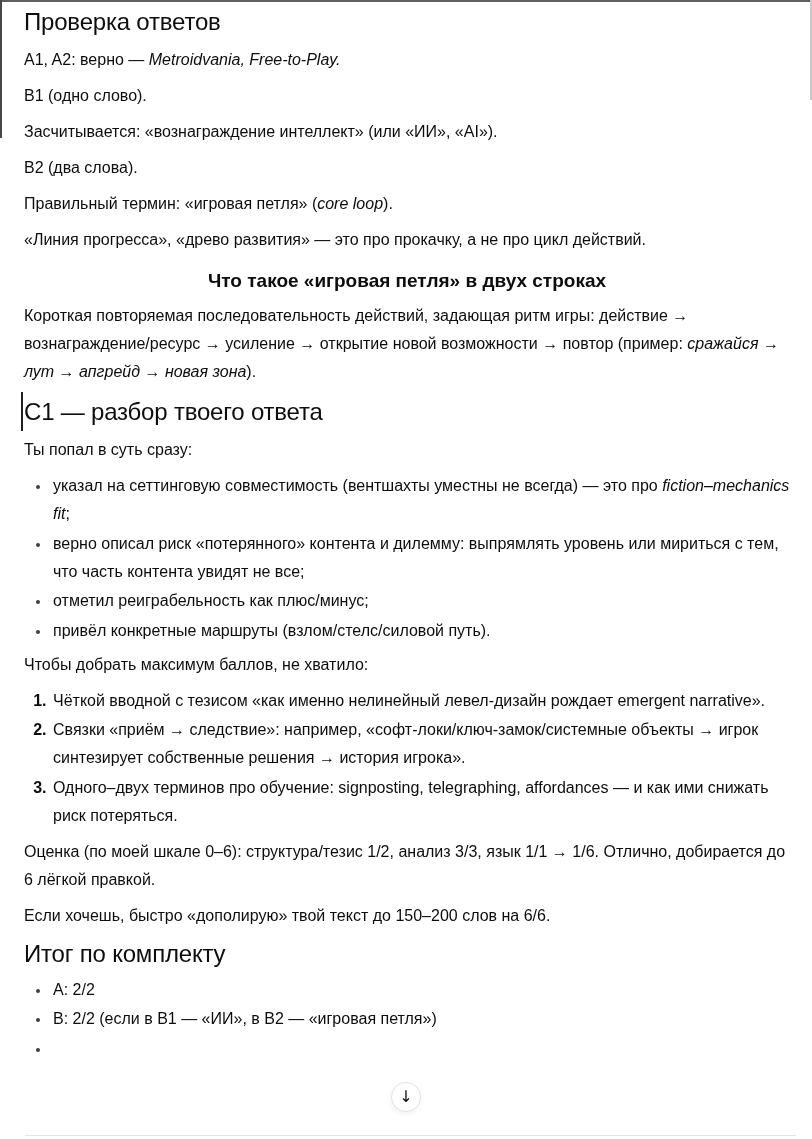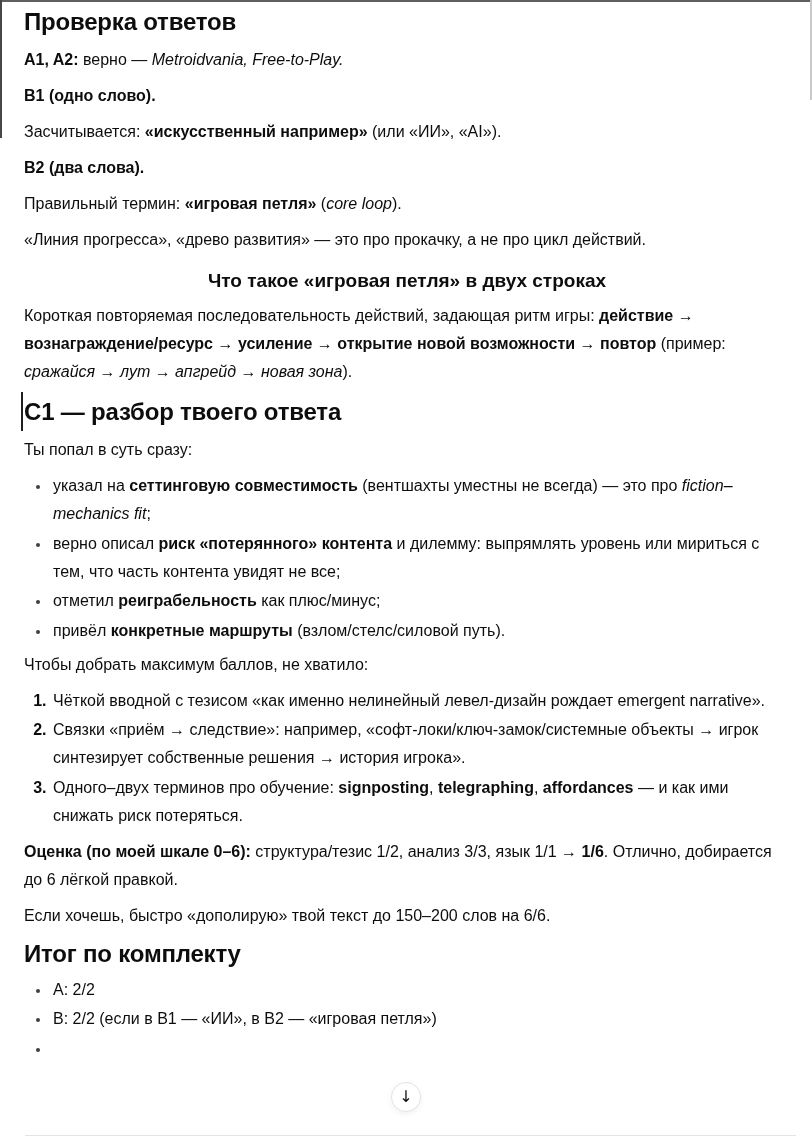--- a/index.html
+++ b/index.html
@@ -11,42 +11,42 @@
     height: 1139px;
     background: #ffffff;
     padding: 6px 22px 0 24px;
     font-family: "Liberation Sans", "DejaVu Sans", sans-serif;
     font-size: 16px;
     line-height: 28px;
     color: #0d0d0d;
     overflow: hidden;
   }
 
-  h2 { font-size: 24px; line-height: 32px; font-weight: 700; margin: 12px 0 8px; letter-spacing: -0.2px; }
+  h2 { font-size: 24px; line-height: 32px; font-weight: 400; margin: 12px 0 8px; letter-spacing: -0.2px; }
   .h-first { margin-top: 0; }
   .h-c1 { margin-top: 10px; position: relative; }
   .h-c1 .caret {
     position: absolute; left: -3px; top: -4px;
     width: 1.5px; height: 39px; background: #1f1f1f;
   }
   .h-final { margin-top: 6px; margin-bottom: 6px; }
   h3 { font-size: 19px; line-height: 26px; font-weight: 700; margin: 14px 0 8px; text-align: center; }
 
   p { margin: 8px 0; }
   .mt-lg { margin-top: 8px; }
   .tight { margin-top: 2px; }
   .mt4 { }
 
   ul, ol { margin: 6px 0; padding-left: 27px; }
   .list-final { margin-top: 4px; margin-bottom: 0; }
   li { margin: 1.5px 0; padding-left: 2px; }
   ul li::marker { color: #3f3f3f; font-size: 13px; }
   ol li::marker { font-weight: 600; }
 
-  strong { font-weight: 700; }
+  strong { font-weight: 400; }
   em { font-style: italic; }
 
   .edge-top   { position: absolute; top: 0; left: 0; width: 100%; height: 2px; background: #5f5f5f; }
   .edge-left  { position: absolute; top: 0; left: 0; width: 2px; height: 138px; background: #474747; }
   .edge-right { position: absolute; top: 0; right: 0; width: 2px; height: 100px; background: #c9c9c9; }
 
   .bottom-divider {
     position: absolute; left: 25px; right: 16px; bottom: 3px;
     height: 1.5px; background: #e4e4e4;
   }
@@ -71,21 +71,21 @@
 
   <div class="edge-top"></div>
   <div class="edge-left"></div>
   <div class="edge-right"></div>
 
   <h2 class="h-first"><span>Проверка ответов</span></h2>
 
   <p><strong>A1, A2:</strong><span> верно — </span><em>Metroidvania, Free-to-Play.</em></p>
 
   <p class="mt-lg"><strong>B1 (одно слово).</strong></p>
-  <p class="tight"><span>Засчитывается: </span><strong>«искусственный например»</strong><span> (или «ИИ», «AI»).</span></p>
+  <p class="tight"><span>Засчитывается: </span><strong>«вознаграждение интеллект»</strong><span> (или «ИИ», «AI»).</span></p>
 
 
   <p><strong>B2 (два слова).</strong></p>
   <p class="tight"><span>Правильный термин: </span><strong>«игровая петля»</strong><span> (</span><em>core loop</em><span>).</span></p>
   <p class="tight"><span>«Линия прогресса», «древо развития» — это про прокачку, а не про цикл действий.</span></p>
 
   <h3><span>Что такое «игровая петля» в двух строках</span></h3>
 
   <p><span>Короткая повторяемая последовательность действий, задающая ритм игры: </span><strong>действие</strong><span> → </span><strong>вознаграждение/ресурс</strong><span> → </span><strong>усиление</strong><span> → </span><strong>открытие новой возможности</strong><span> → </span><strong>повтор</strong><span> (пример: </span><em>сражайся → лут → апгрейд → новая зона</em><span>).</span></p>
 

